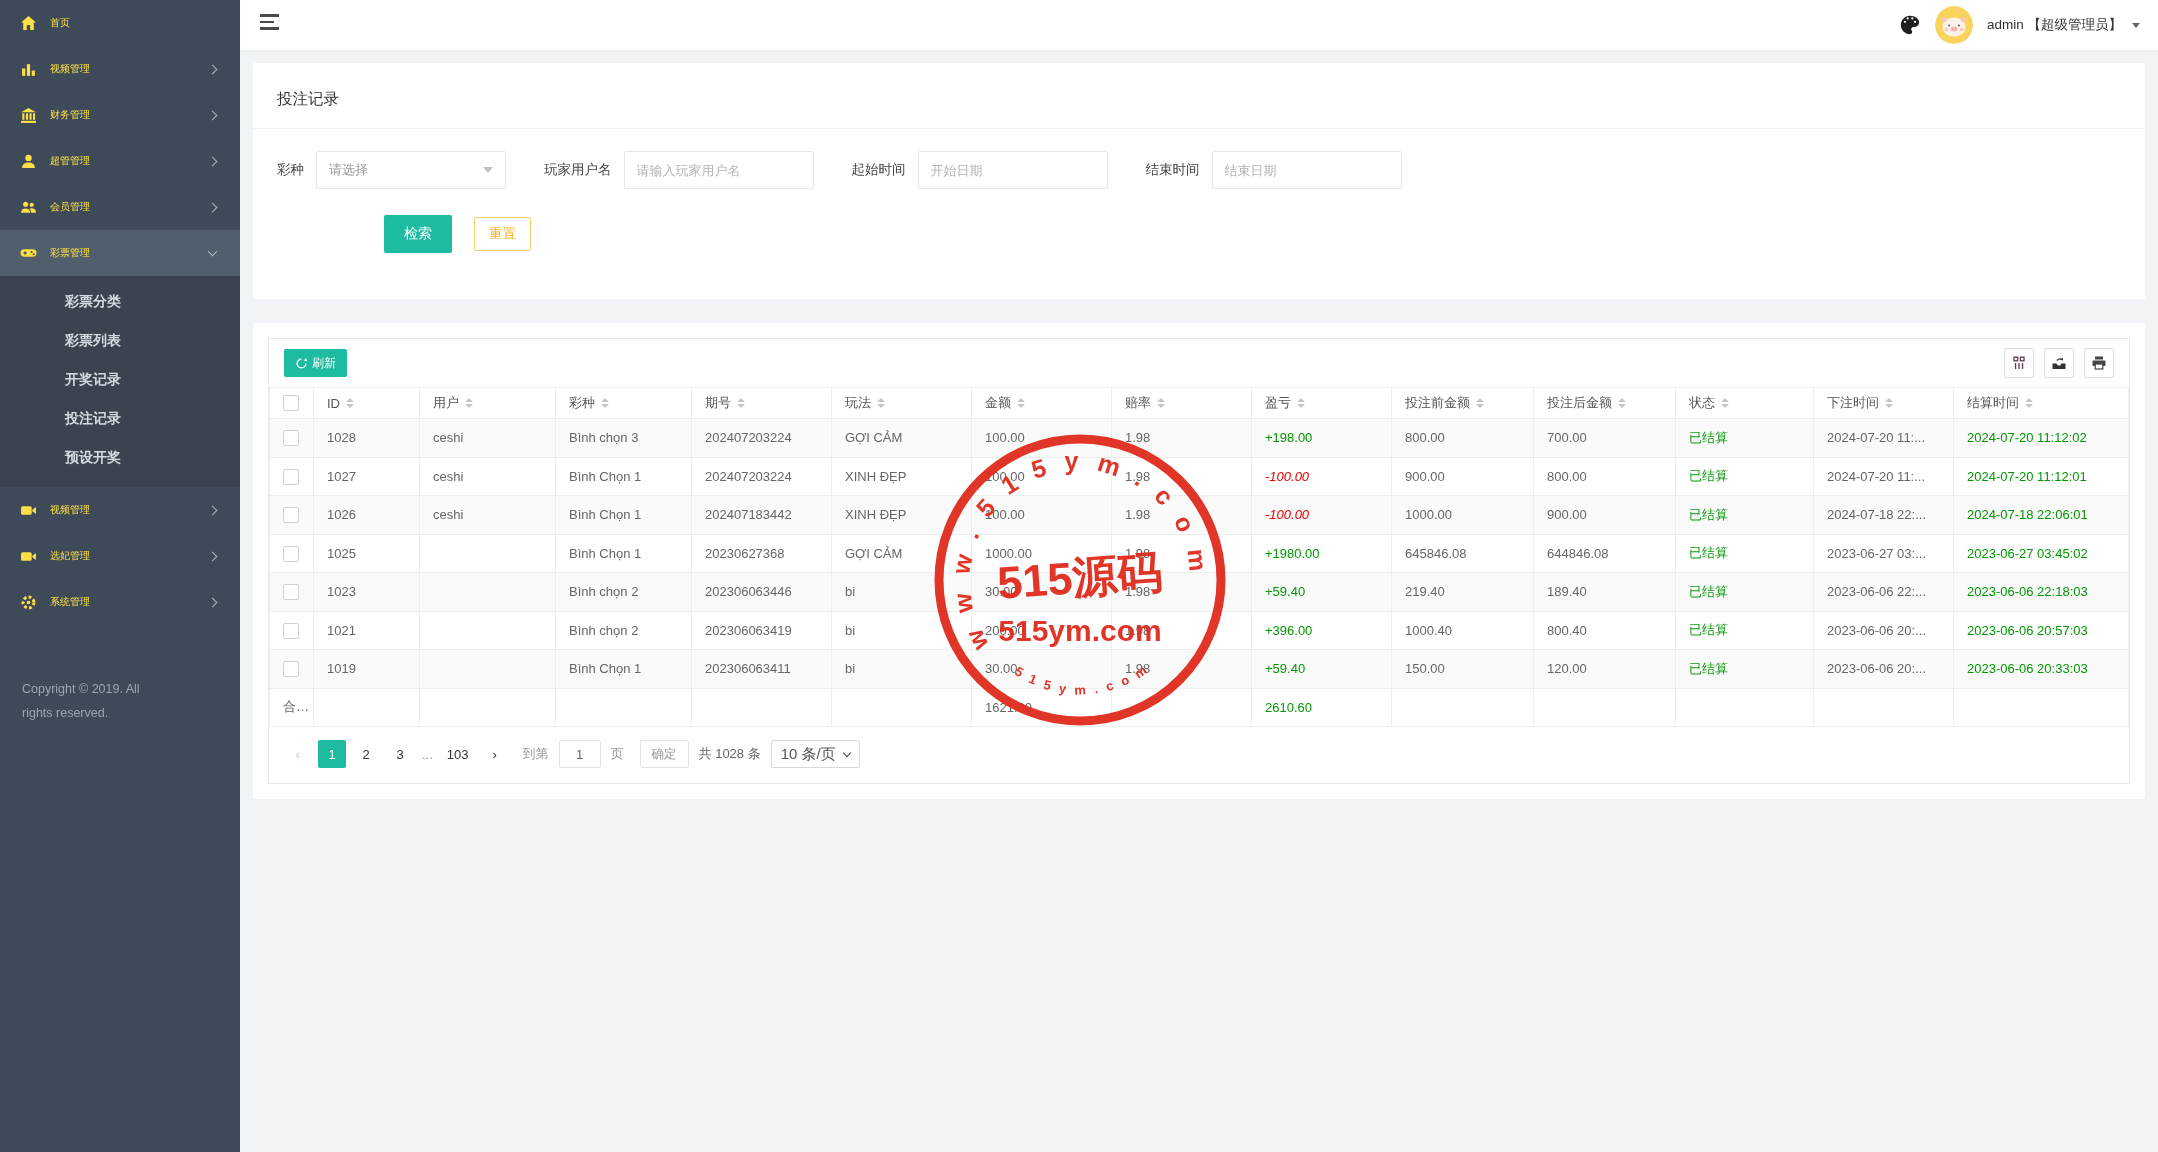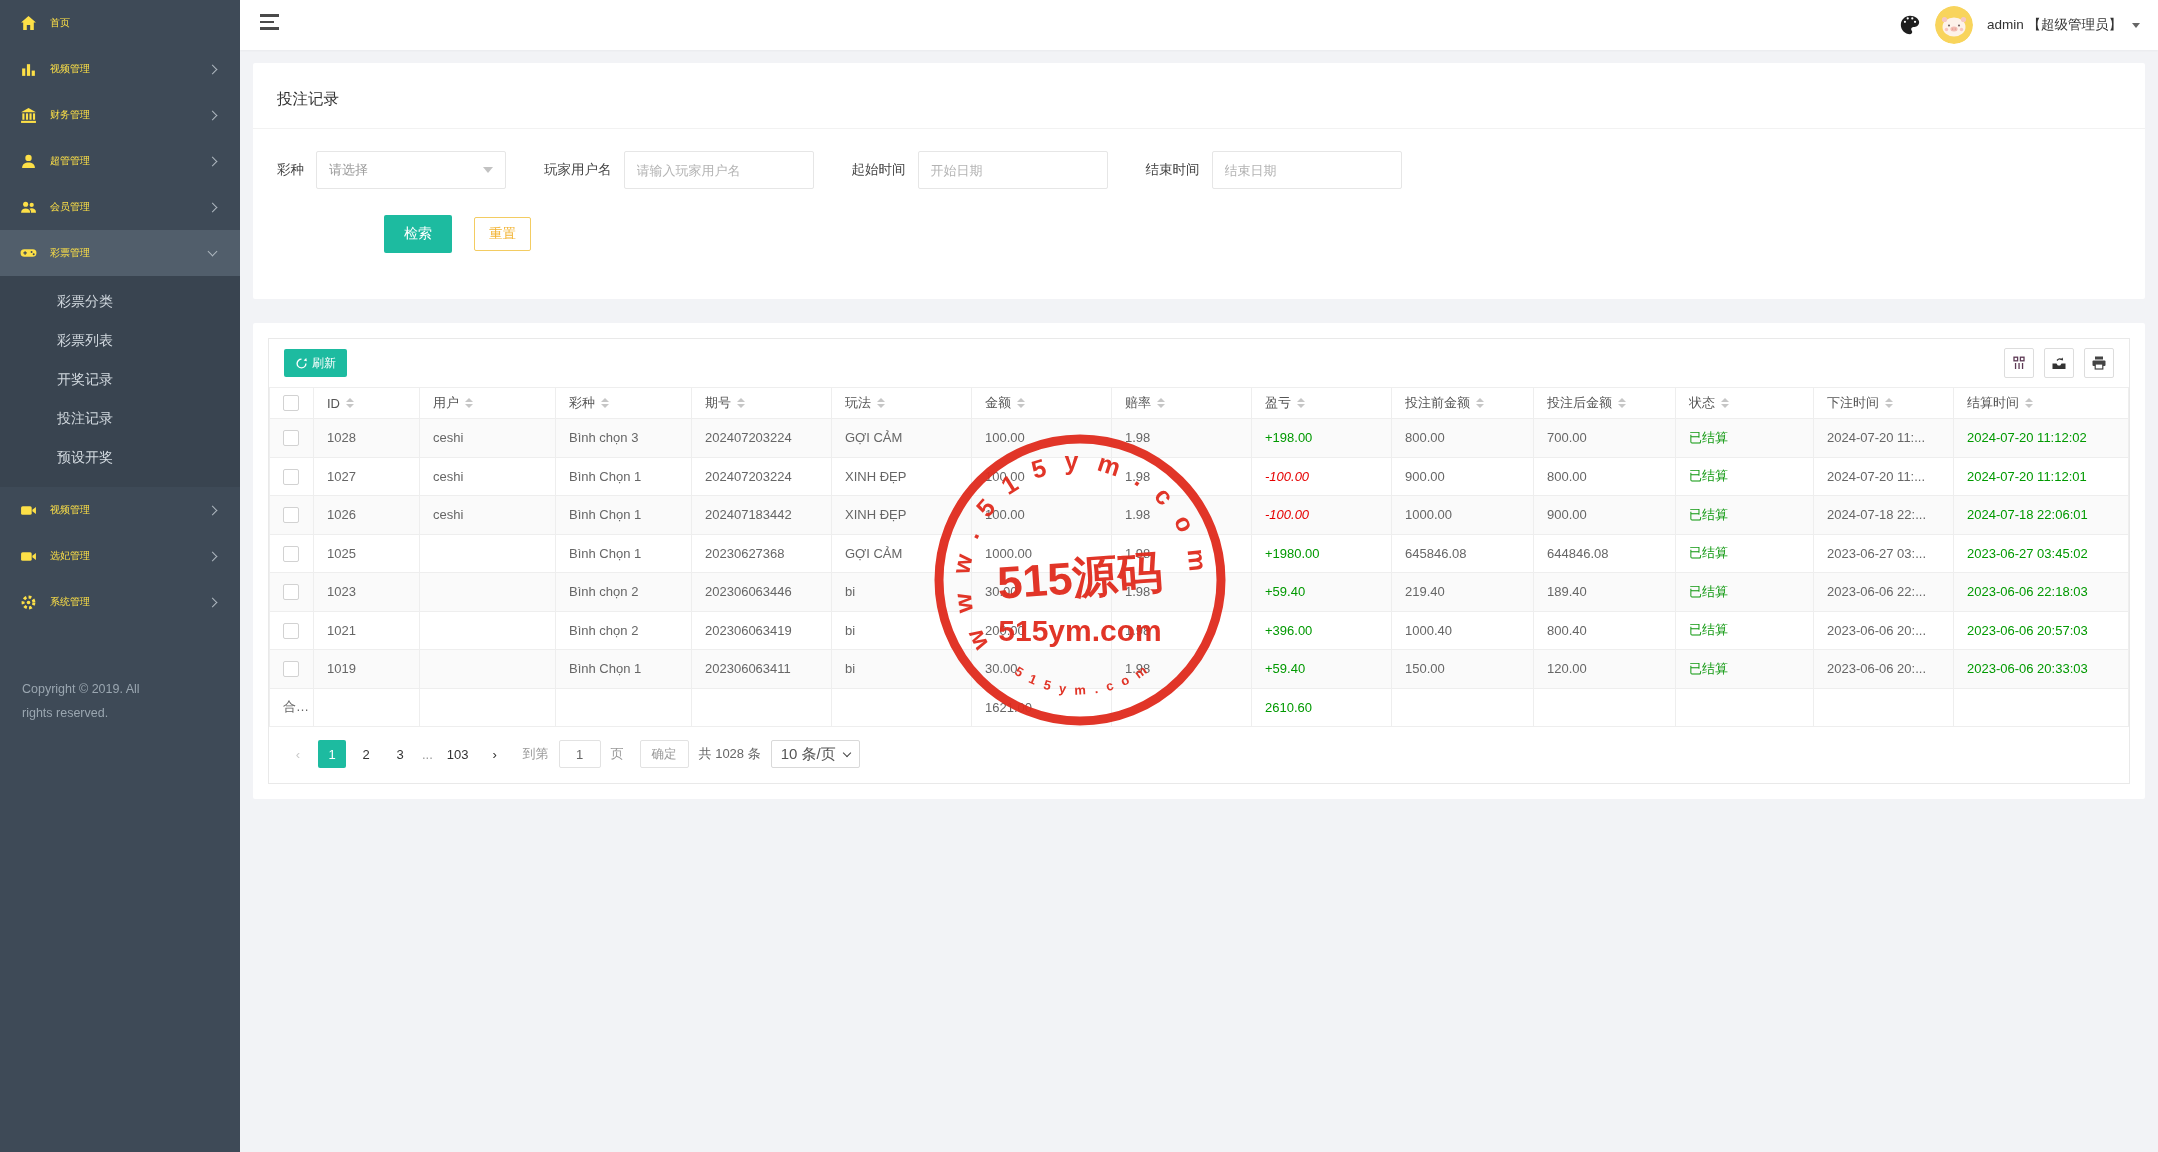--- a/index.html
+++ b/index.html
@@ -13,21 +13,21 @@
     font-size:26px; font-weight:bold; letter-spacing:3px; }
   .menu-item { height:46px; line-height:46px; padding:0 20px; font-size:10px;
     display:flex; align-items:center; cursor:pointer; color:#fde047; position:relative; }
   .menu-item.active { background:#515e6b; }
   .mi-icon { width:17px; height:17px; margin-right:13px; display:inline-flex; }
   .mi-icon svg { width:17px; height:17px; fill:currentColor; }
   .mi-label { flex:1; }
   .chev { width:7px; height:7px; border-right:1.6px solid #aeb7bf; border-bottom:1.6px solid #aeb7bf;
     transform:rotate(-45deg); margin-right:4px; }
   .chev.down { transform:rotate(45deg); margin-top:-4px; }
-  .submenu { background:rgba(0,0,0,.08); padding:6px 4px 10px; }
+  .submenu { background:rgba(0,0,0,.08); padding:6px 12px 10px;font-weight:bold; }
   .submenu-item { height:39px; line-height:39px; padding-left:53px; font-size:14px;
     color:#d3dae0; cursor:pointer; }
   .sidebar-copyright { margin-top:52px; padding:0 22px; font-size:12.5px;
     color:#9aa6b0; line-height:1.95; width:190px; }
 
   
   .topbar { margin-left:240px; height:50px; background:#fff; position:relative;
     box-shadow:0 1px 2px rgba(0,0,0,.04); }
   .hamburger { position:absolute; left:20px; top:14px; width:22px; height:22px; cursor:pointer; }
   .hamburger i { display:block; height:2.5px; background:#4a4a4a; margin-bottom:4px; width:19px; }

